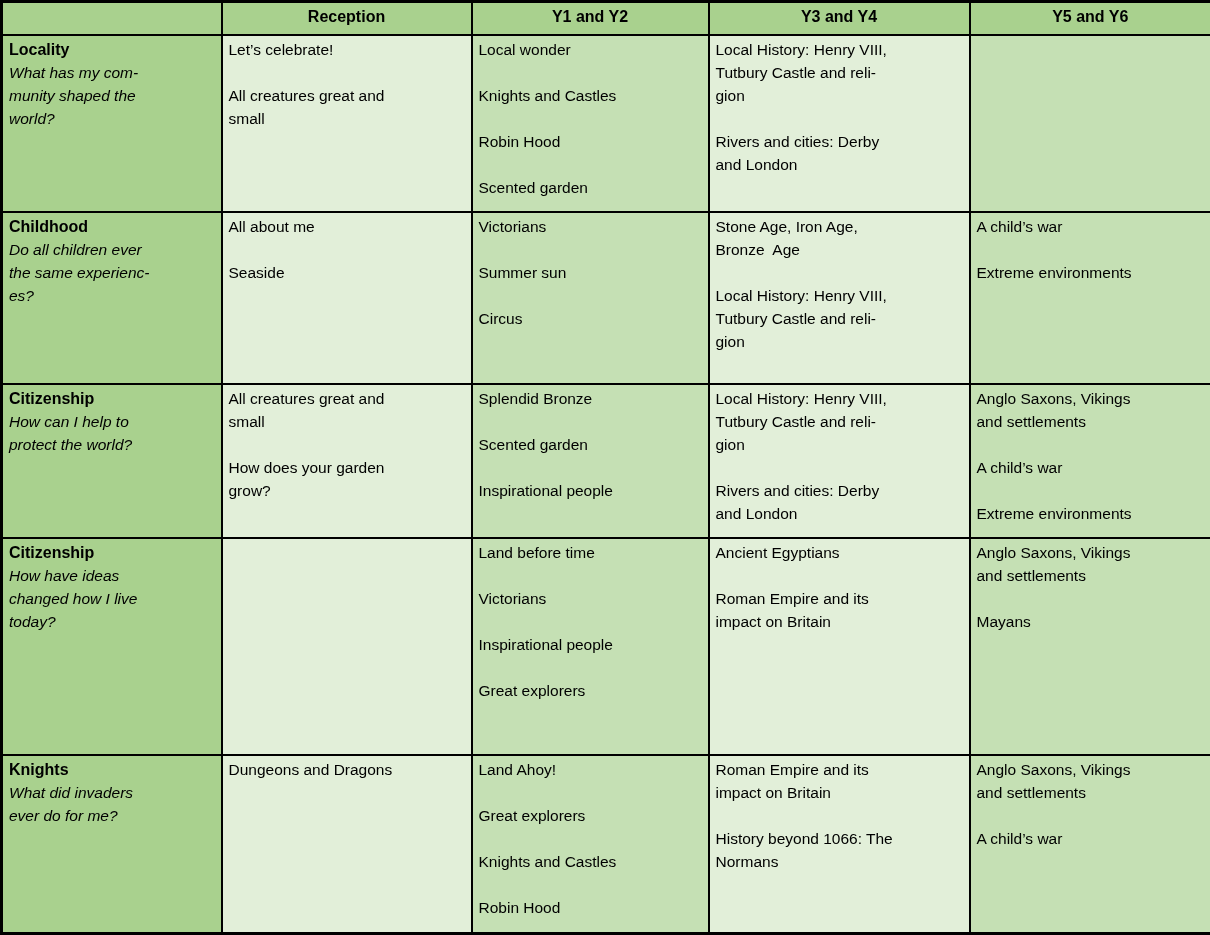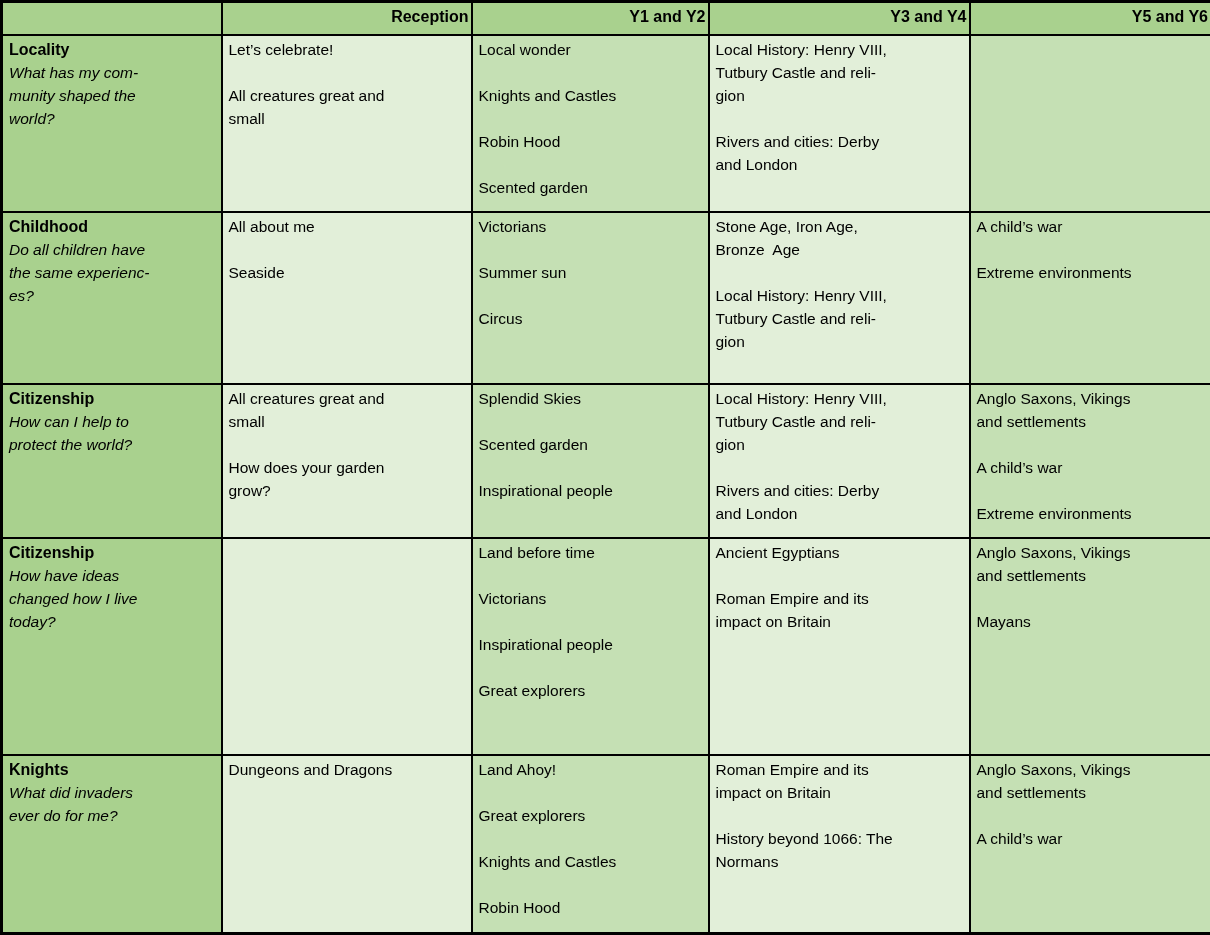--- a/index.html
+++ b/index.html
@@ -22,21 +22,21 @@
   th,td{
     border:2px solid var(--border-black);
     vertical-align:top;
     overflow:hidden;
   }
   
   thead th{
     background:var(--header-green);
     font-size:16px;
     font-weight:bold;
-    text-align:right;
+    text-align:center;
     padding:4px 2px;
     line-height:20px;
   }
   thead tr{height:33px;}
   
   tbody th{
     background:var(--header-green);
     text-align:left;
     padding:2px 4px 2px 6px;
     font-weight:normal;
@@ -113,21 +113,21 @@
 Tutbury Castle and reli-
 gion
 
 Rivers and cities: Derby
 and London</td>
       <td class="mid"></td>
     </tr>
     <tr>
       <th>
         <div class="theme">Childhood</div>
-        <div class="question">Do all children have
+        <div class="question">Do all children ever
 the same experienc-
 es?</div>
       </th>
       <td>All about me
 
 Seaside</td>
       <td class="mid">Victorians
 
 Summer sun
 
@@ -146,21 +146,21 @@
       <th>
         <div class="theme">Citizenship</div>
         <div class="question">How can I help to
 protect the world?</div>
       </th>
       <td>All creatures great and
 small
 
 How does your garden
 grow?</td>
-      <td class="mid">Splendid Skies
+      <td class="mid">Splendid Bronze
 
 Scented garden
 
 Inspirational people</td>
       <td>Local History: Henry VIII,
 Tutbury Castle and reli-
 gion
 
 Rivers and cities: Derby
 and London</td>

